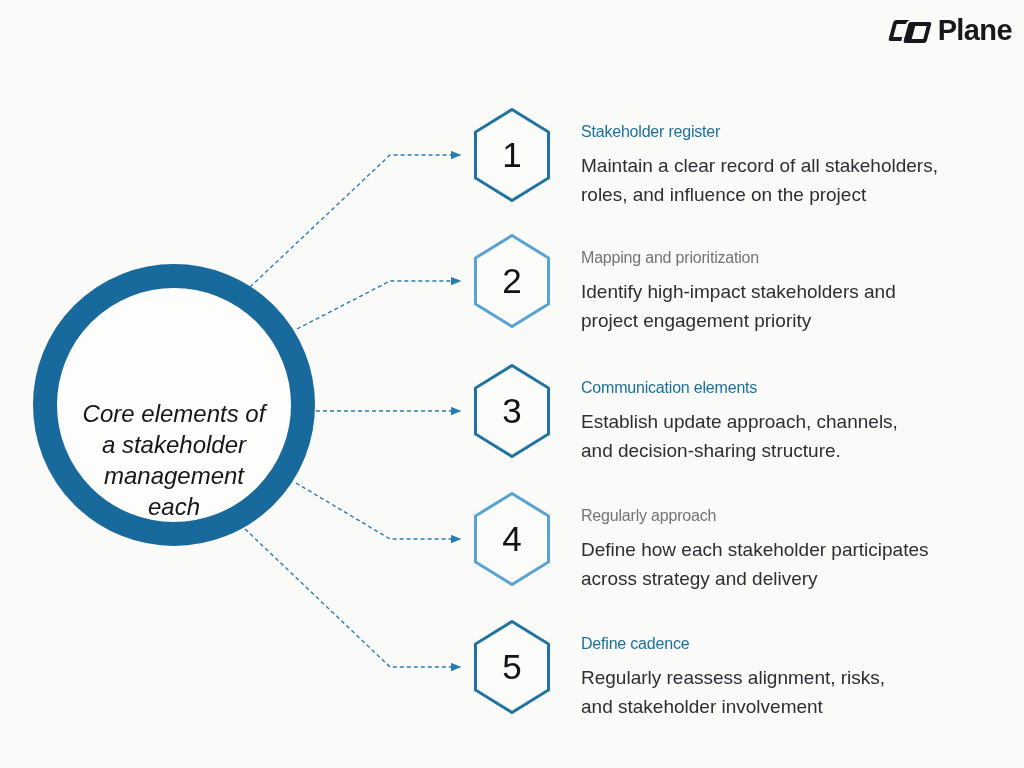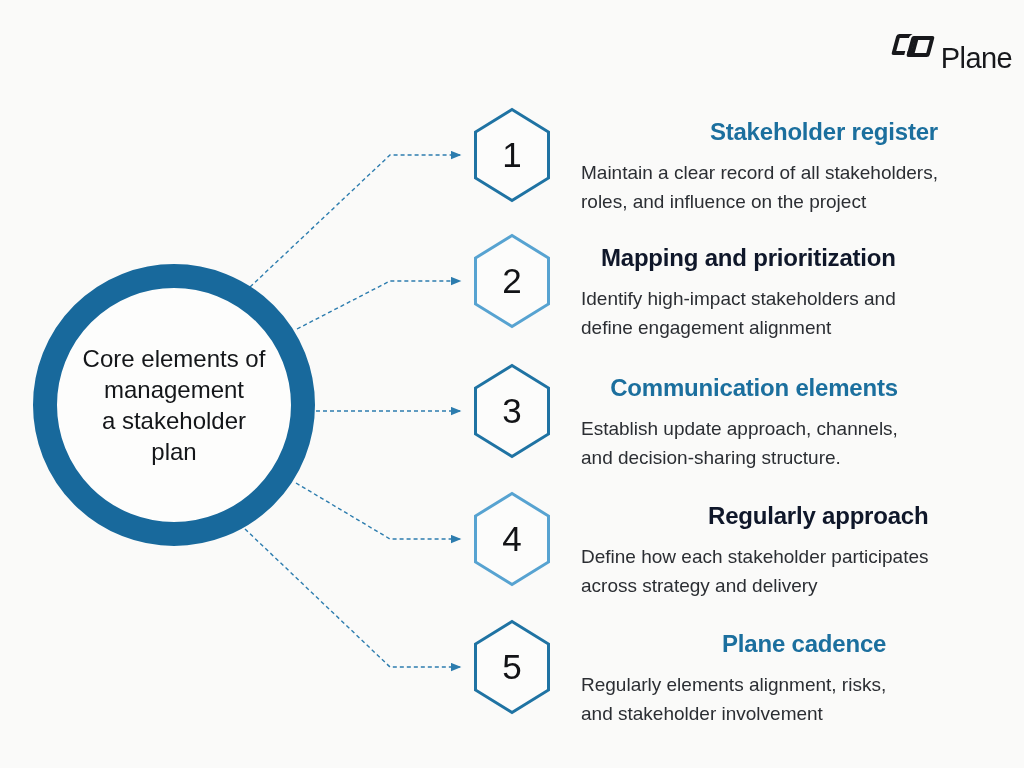--- a/index.html
+++ b/index.html
@@ -8,47 +8,47 @@
     background:#fafaf9; overflow:hidden;
     font-family:"Liberation Sans", sans-serif;
     -webkit-font-smoothing:antialiased;
   }
 
   
   .brand { position:absolute; top:14px; right:12px; display:flex; align-items:center; gap:9px; }
   .logo-mark { display:flex; align-items:center; }
   .g { width:15px; height:13px; border:4.2px solid #17181c; transform:skewX(-15deg); border-radius:2.5px; background:transparent; }
   .g.front { margin-left:-8px; margin-top:3px; box-shadow:0 0 0 2.5px #fafaf9; }
-  .brand-name { font-size:29px; font-weight:400; color:#17181c; letter-spacing:-0.6px;margin-top:28px; }
+  .brand-name { font-size:29px; font-weight:700; color:#17181c; letter-spacing:-0.6px; }
 
   
   .center-circle {
     position:absolute; left:33px; top:264px;
     width:234px; height:234px; border:24px solid #18699c; border-radius:50%;
-    background:#fdfdfc; display:flex; align-items:center; justify-content:center;
+    background:#fdfdfc; display:flex; align-items:flex-end; justify-content:center;font-style:italic;
   }
   .circle-title { text-align:center; font-size:24px; line-height:31px; color:#141619; font-weight:400; }
 
   
   .connectors { position:absolute; left:0; top:0; pointer-events:none; }
 
   
   .row { position:absolute; left:470px; display:flex; }
   .hex-wrap { position:relative; width:84px; height:96px; flex:0 0 auto; }
   .hex { display:block; }
   .hex polygon { fill:#fcfcfb; stroke-width:3; }
   .hex.dark polygon { stroke:#1f73a3; }
   .hex.light polygon { stroke:#57a3d1; }
   .hex-num { position:absolute; inset:0; display:flex; align-items:center; justify-content:center;
              font-size:35px; color:#121316; font-weight:400; }
   .txt { margin-left:27px; padding-top:10px; }
-  .title { font-size:24px; line-height:30px; font-weight:700; letter-spacing:-0.2px;text-align:right; }
+  .title { font-size:16px; line-height:30px; font-weight:400; letter-spacing:-0.2px; }
   .title.dark { color:#1b6f9e; }
-  .title.light { color:#0f172a; }
-  .desc { margin-top:11px; font-size:19px; line-height:29px; color:#2b2e33; white-space:pre-line; }
+  .title.light { color:#737373; }
+  .desc { margin-top:4px; font-size:19px; line-height:29px; color:#2b2e33; white-space:pre-line; }
 </style>
 </head>
 <body>
 
 <div class="canvas">
 
   <svg class="connectors" width="1024" height="768" viewBox="0 0 1024 768">
     <defs>
       <marker id="arrow" markerWidth="9" markerHeight="8" refX="6.5" refY="3" orient="auto">
         <path d="M0,0 L7.5,3 L0,6 Z" fill="#2c7cae"></path>
@@ -65,23 +65,23 @@
     <span class="logo-mark">
       <span class="g back"></span>
       <span class="g front"></span>
     </span>
     <span class="brand-name">Plane</span>
   </div>
 
   <div class="center-circle">
     <div class="circle-title">
         <div>Core elements of</div>
+        <div>a stakeholder</div>
         <div>management</div>
-        <div>a stakeholder</div>
-        <div>plan</div>
+        <div>each</div>
       </div>
   </div>
 
   <div id="rows">
       <div class="row" style="top: 107px;">
       <div class="hex-wrap">
         <svg class="hex dark" width="84" height="96" viewBox="0 0 84 96">
           <polygon points="42,2.5 78.5,25 78.5,71 42,93.5 5.5,71 5.5,25"></polygon>
         </svg>
         <div class="hex-num">1</div>
@@ -95,21 +95,21 @@
       <div class="row" style="top: 233px;">
       <div class="hex-wrap">
         <svg class="hex light" width="84" height="96" viewBox="0 0 84 96">
           <polygon points="42,2.5 78.5,25 78.5,71 42,93.5 5.5,71 5.5,25"></polygon>
         </svg>
         <div class="hex-num">2</div>
       </div>
       <div class="txt">
         <div class="title light">Mapping and prioritization</div>
         <div class="desc">Identify high-impact stakeholders and
-define engagement alignment</div>
+project engagement priority</div>
       </div>
     </div>
       <div class="row" style="top: 363px;">
       <div class="hex-wrap">
         <svg class="hex dark" width="84" height="96" viewBox="0 0 84 96">
           <polygon points="42,2.5 78.5,25 78.5,71 42,93.5 5.5,71 5.5,25"></polygon>
         </svg>
         <div class="hex-num">3</div>
       </div>
       <div class="txt">
@@ -132,20 +132,20 @@
       </div>
     </div>
       <div class="row" style="top: 619px;">
       <div class="hex-wrap">
         <svg class="hex dark" width="84" height="96" viewBox="0 0 84 96">
           <polygon points="42,2.5 78.5,25 78.5,71 42,93.5 5.5,71 5.5,25"></polygon>
         </svg>
         <div class="hex-num">5</div>
       </div>
       <div class="txt">
-        <div class="title dark">Plane cadence</div>
-        <div class="desc">Regularly elements alignment, risks,
+        <div class="title dark">Define cadence</div>
+        <div class="desc">Regularly reassess alignment, risks,
 and stakeholder involvement</div>
       </div>
     </div>
     </div>
 
 </div>
 
 </body></html>

